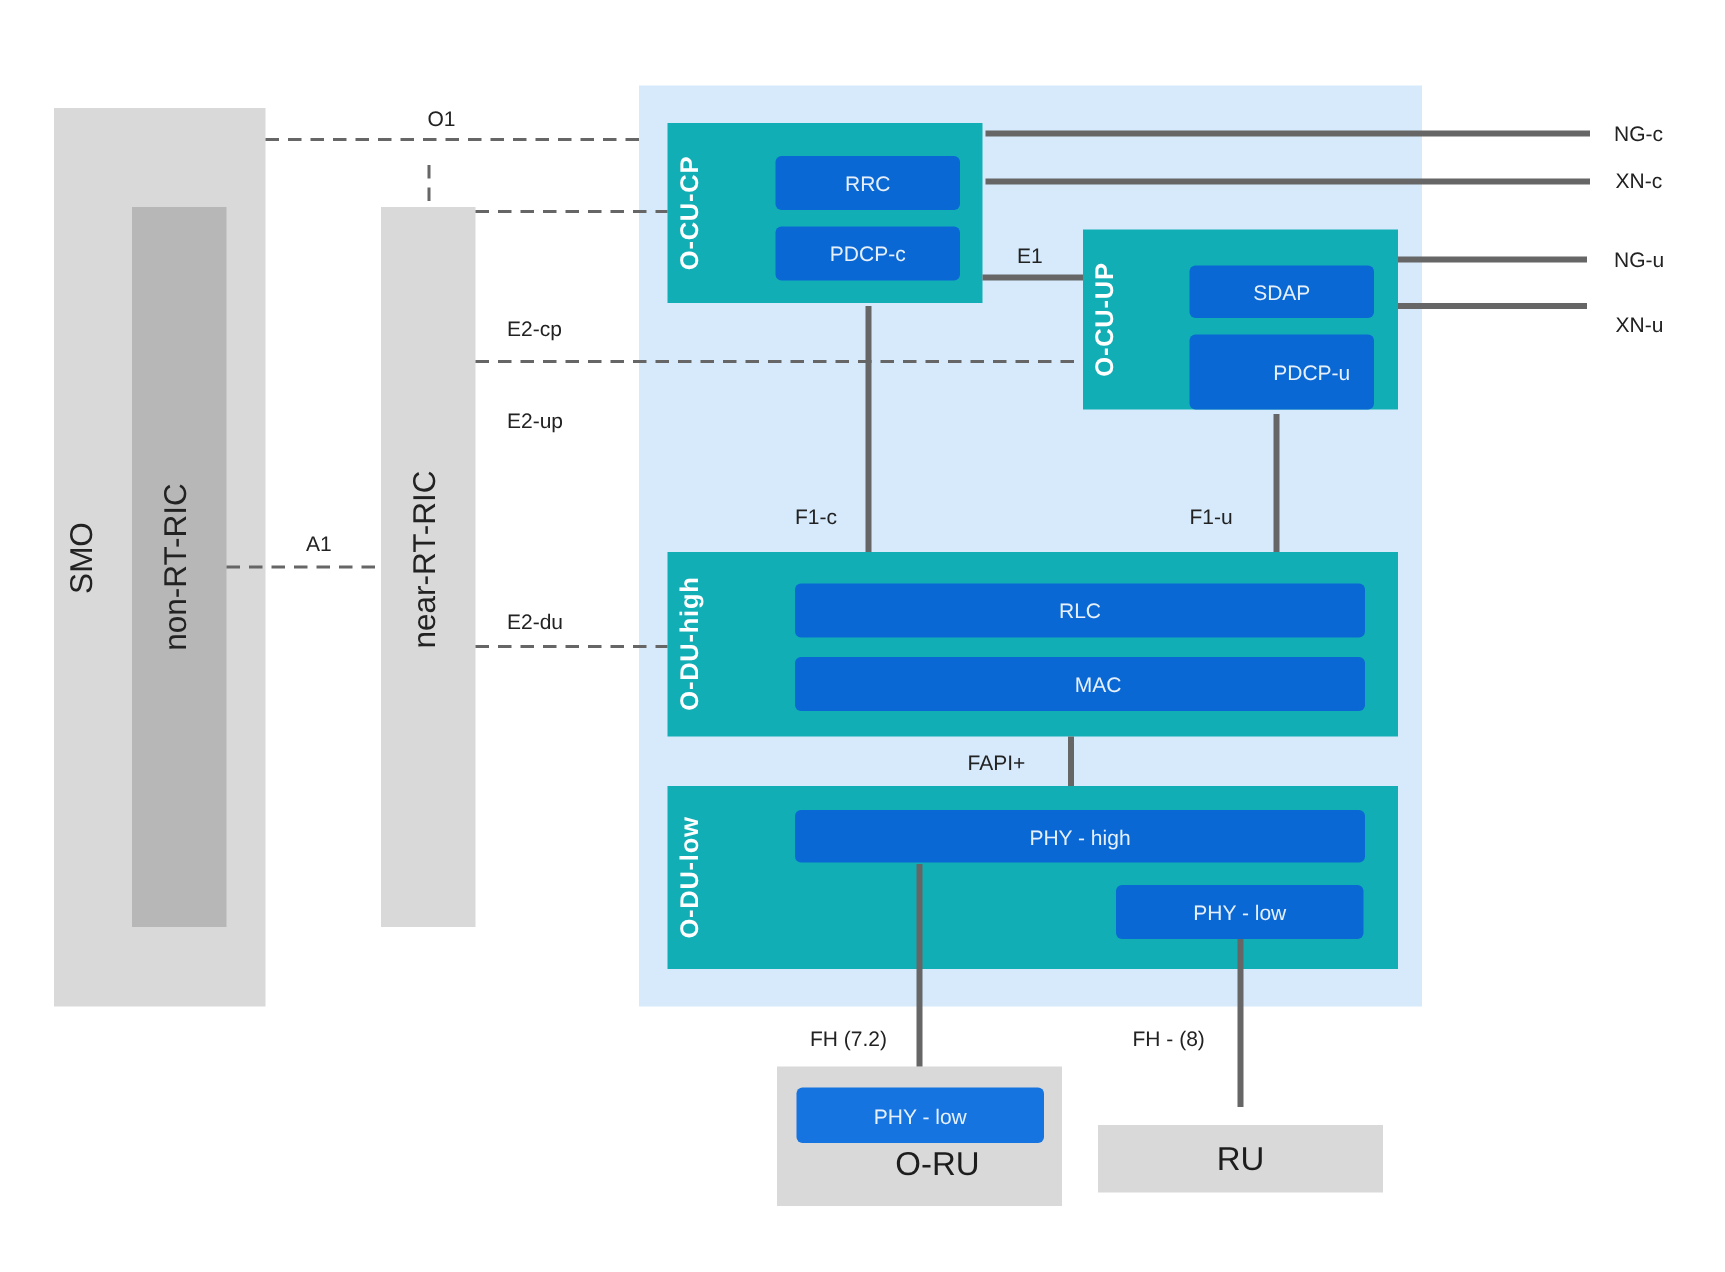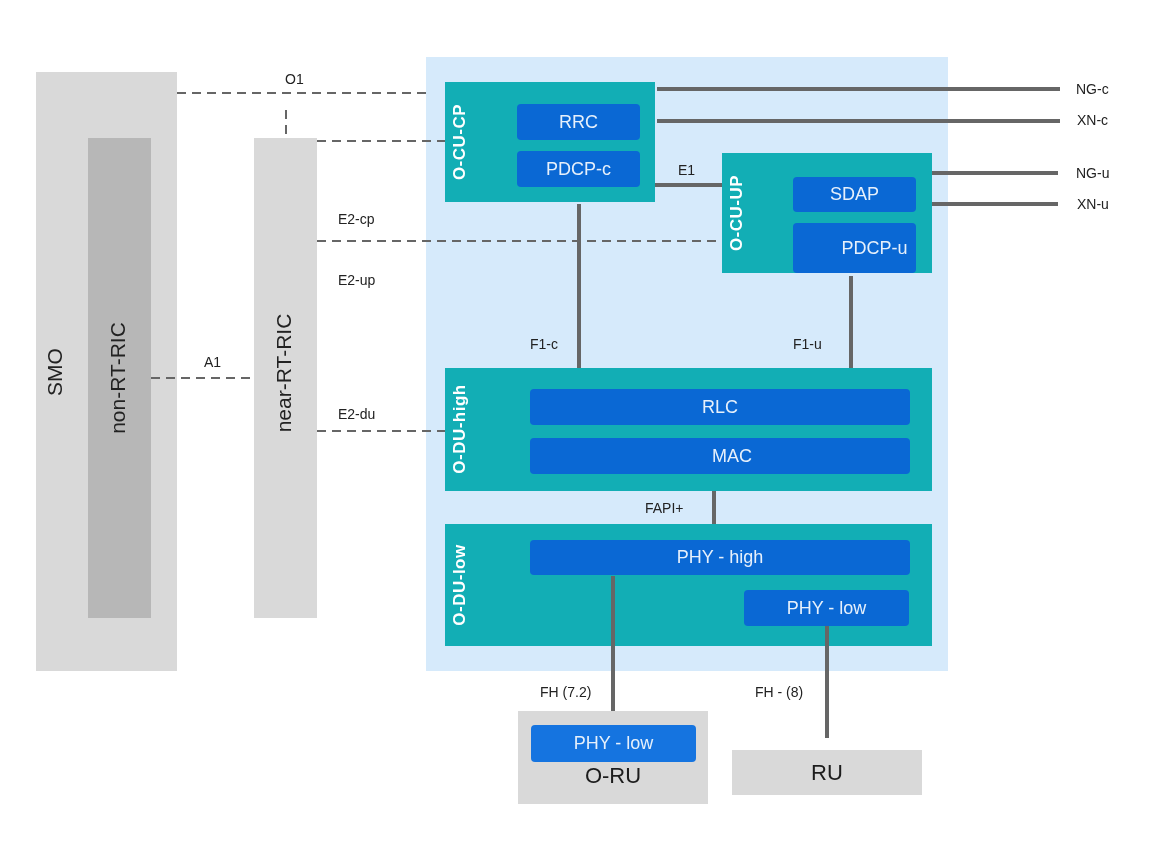--- a/index.html
+++ b/index.html
@@ -5,21 +5,21 @@
   html, body { margin: 0; padding: 0; background: #ffffff; }
   body { width: 1150px; height: 848px; position: relative; overflow: hidden;
          font-family: "Liberation Sans", sans-serif; }
   .abs { position: absolute; box-sizing: border-box; }
   .gray-outer { background: #d9d9d9; }
   .gray-inner { background: #b7b7b7; }
   .gray-mid { background: #d9d9d9; }
   .container { background: #d6eafb; }
   .teal { background: #0fb0b7; background: #12aeb5; }
   .layer { background: #0a68d4; border-radius: 4px; color: #e6f0fb;
-           font-size: 18px; display: flex; align-items: center; justify-content: center; }
+           font-size: 14px; display: flex; align-items: center; justify-content: center; }
   .layer.light { background: #1574e0; }
   .vlabel { position: absolute; transform: rotate(-90deg); transform-origin: center center;
             white-space: nowrap; text-align: center; }
   .vlabel-big { color: #222; font-size: 21px; }
   .vlabel-teal { color: #ffffff; font-size: 17px; font-weight: bold; letter-spacing: 0.5px; }
   .txt { position: absolute; color: #222; font-size: 14px; white-space: nowrap; }
   .box-label { color: #1d1d1d; font-size: 22px; text-align: center; }
   svg.lines { position: absolute; left: 0; top: 0; }
 </style>
 </head>
@@ -55,21 +55,21 @@
 <div class="abs layer" style="left:530px; top:389px; width:380px; height:36px;">RLC</div>
 <div class="abs layer" style="left:530px; top:438px; width:380px; height:36px;padding-left:24px;">MAC</div>
 
 <div class="abs teal" style="left:445px; top:524px; width:487px; height:122px;">
   <div class="vlabel vlabel-teal" style="left:-31px; top:51px; width:92px; height:20px;">O-DU-low</div>
 </div>
 <div class="abs layer" style="left:530px; top:540px; width:380px; height:35px;">PHY - high</div>
 <div class="abs layer" style="left:744px; top:590px; width:165px; height:36px;">PHY - low</div>
 
 <div class="abs gray-mid" style="left:518px; top:711px; width:190px; height:93px;">
-  <div class="abs box-label" style="left:0; top:52px; width:190px;">O-RU</div>
+  <div class="abs box-label" style="left:12px; top:52px; width:190px;">O-RU</div>
 </div>
 <div class="abs layer light" style="left:531px; top:725px; width:165px; height:37px;">PHY - low</div>
 
 <div class="abs gray-mid" style="left:732px; top:738px; width:190px; height:45px;margin-top:12px;">
   <div class="abs box-label" style="left:0; top:10px; width:190px;">RU</div>
 </div>
 
 <svg class="lines" width="1150" height="848">
   <g stroke="#666666" stroke-width="2" stroke-dasharray="9,6" fill="none">
     <line x1="177" y1="93" x2="426" y2="93"></line>
@@ -100,13 +100,13 @@
 <div class="txt" style="left:338px; top:406px;">E2-du</div>
 <div class="txt" style="left:678px; top:162px;">E1</div>
 <div class="txt" style="left:530px; top:336px;">F1-c</div>
 <div class="txt" style="left:793px; top:336px;">F1-u</div>
 <div class="txt" style="left:645px; top:500px;">FAPI+</div>
 <div class="txt" style="left:540px; top:684px;">FH (7.2)</div>
 <div class="txt" style="left:755px; top:684px;">FH - (8)</div>
 <div class="txt" style="left:1076px; top:81px;">NG-c</div>
 <div class="txt" style="left:1077px; top:112px;">XN-c</div>
 <div class="txt" style="left:1076px; top:165px;">NG-u</div>
-<div class="txt" style="left:1077px; top:196px;text-align:right;">XN-u</div>
+<div class="txt" style="left:1077px; top:208px;text-align:right;">XN-u</div>
 
 </body></html>

